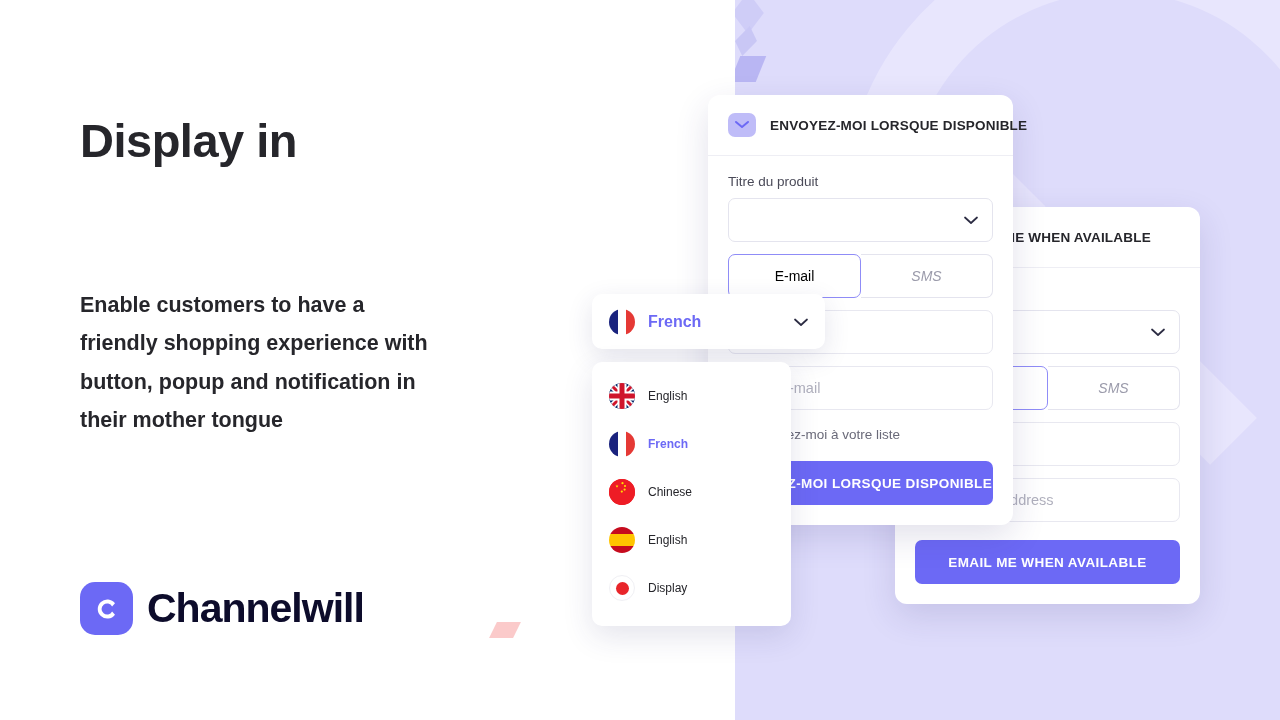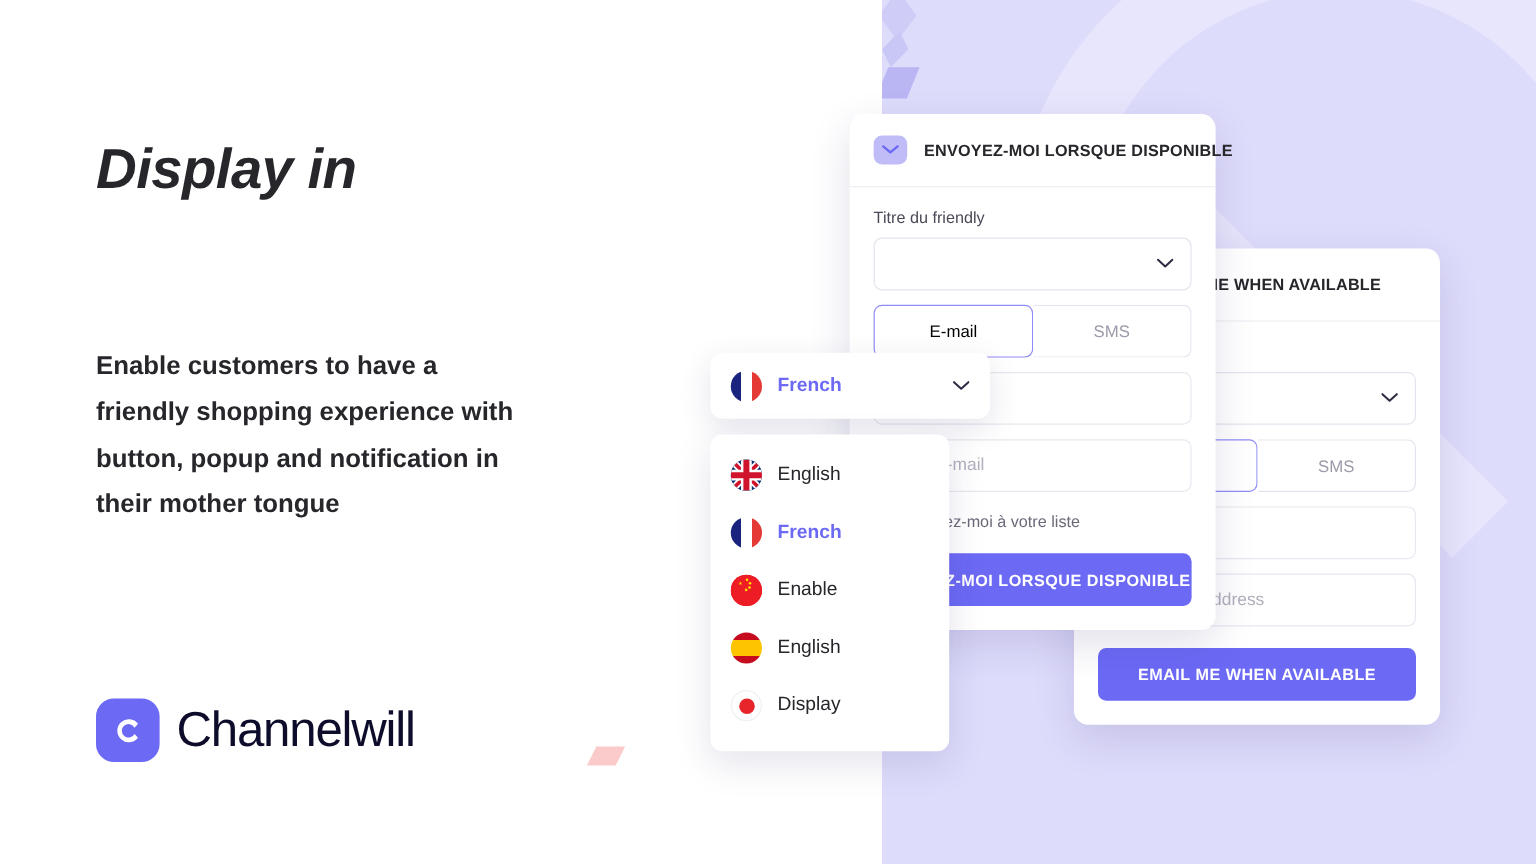--- a/index.html
+++ b/index.html
@@ -46,37 +46,36 @@
   .deco-pink{
     position:absolute;left:493px;top:622px;width:24px;height:16px;
     background:#fbcaca;transform:skewX(-26deg);
   }
 
   
   .headline{
     position:absolute;left:80px;top:86px;
     font-size:47px;line-height:1.0;font-weight:bold;letter-spacing:-0.5px;
     color:#26262b;
-    font-style:italic;
   }
   .headline .accent{color:#6c69f5;display:block;margin-top:21px;}
   .subcopy{
     position:absolute;left:80px;top:274px;width:470px;
     font-size:21.5px;line-height:1.78;font-weight:bold;color:#26262b;
     white-space:pre-line;
     margin-top:12px;
   }
 
   
   .logo{position:absolute;left:80px;top:582px;display:flex;align-items:center;gap:14px;}
   .logo-mark{
     width:53px;height:53px;border-radius:15px;background:#6c69f5;
     display:flex;align-items:center;justify-content:center;
   }
-  .logo-text{font-size:41px;font-weight:normal;color:#0d0c2b;letter-spacing:-1px;}
+  .logo-text{font-size:41px;font-weight:bold;color:#0d0c2b;letter-spacing:-1px;}
 
   
   .card{
     position:absolute;background:#fff;border-radius:12px;
     box-shadow:0 12px 34px rgba(48,46,110,.14);
   }
   .card-head{
     display:flex;align-items:center;gap:14px;
     padding:18px 20px;border-bottom:1px solid #eeeef4;
   }
@@ -95,21 +94,21 @@
     display:flex;align-items:center;justify-content:flex-end;
     padding:0 14px;background:#fff;
   }
   .chev{display:block;}
   .tabs{display:flex;margin-top:12px;}
   .tab{
     flex:1;height:42px;display:flex;align-items:center;justify-content:center;
     font-size:14px;border:1px solid #e4e4ee;background:#fff;
   }
   .tab:first-child{border-radius:7px 0 0 7px;}
-  .tab:last-child{border-radius:0 7px 7px 0;border-left:none;color:#9b9bab;}
+  .tab:last-child{border-radius:0 7px 7px 0;border-left:none;color:#9b9bab;font-style:italic;}
   .tab.active{border:1.5px solid #8f8cf7;color:#000000;border-radius:7px;}
   .input-box{
     height:42px;border:1px solid #e8e8f0;border-radius:7px;
     display:flex;align-items:center;padding:0 14px;margin-top:12px;
     font-size:14.5px;color:#b0b0bd;
   }
   .check-row{display:flex;align-items:center;gap:11px;margin-top:16px;}
   .check-box{width:15px;height:15px;border:1px solid #d8d8e4;border-radius:3px;flex:0 0 auto;}
   .check-label{font-size:13.5px;color:#6a6a79;}
   .cta{
@@ -132,21 +131,21 @@
   }
   .lang-select .lang-name{color:#6c69f5;font-weight:bold;font-size:16px;flex:1;}
   .lang-list{
     position:absolute;left:592px;top:362px;width:199px;
     background:#fff;border-radius:10px;padding:10px 0 14px;
     box-shadow:0 10px 30px rgba(48,46,110,.13);
   }
   .lang-item{
     height:48px;display:flex;align-items:center;gap:13px;padding:0 17px;
   }
-  .lang-item .lang-name{font-size:16px;color:#26262b;}
+  .lang-item .lang-name{font-size:12px;color:#26262b;}
   .lang-item.selected .lang-name{color:#6c69f5;font-weight:bold;}
 
   
   .flag{width:26px;height:26px;border-radius:50%;overflow:hidden;flex:0 0 auto;position:relative;}
   .flag-fr{background:linear-gradient(90deg,#1a237e 0 33.33%,#fff 33.33% 66.66%,#e53935 66.66% 100%);}
   .flag-gb{background:#0b2d6e;}
   .flag-cn{background:#ee1c25;}
   .flag-es{background:linear-gradient(180deg,#c60b1e 0 25%,#ffc400 25% 75%,#c60b1e 75% 100%);}
   .flag-jp{background:#fff;border:1px solid #f0f0f4;box-sizing:border-box;
            display:flex;align-items:center;justify-content:center;}
@@ -215,21 +214,21 @@
   <div class="card card-fr">
     <div class="card-head">
       <span class="env-icon">
         <svg width="16" height="12" viewBox="0 0 16 12">
           <path d="M2 3 L8 8 L14 3" fill="none" stroke="#6c69f5" stroke-width="2" stroke-linecap="round" stroke-linejoin="round"></path>
         </svg>
       </span>
       <span class="card-title">ENVOYEZ-MOI LORSQUE DISPONIBLE</span>
     </div>
     <div class="card-body">
-      <div class="field-label">Titre du friendly</div>
+      <div class="field-label">Titre du produit</div>
       <div class="select-box">
         <span class="chev">
           <svg width="14" height="9" viewBox="0 0 14 9">
               <path d="M1 1.5 L7 7 L13 1.5" fill="none" stroke="#2b2b42" stroke-width="1.7" stroke-linecap="round" stroke-linejoin="round"></path>
             </svg>
         </span>
       </div>
       <div class="tabs">
         <div class="tab active">E-mail</div>
         <div class="tab">SMS</div>
@@ -280,21 +279,21 @@
           <rect width="26" height="26" fill="#ee1c25"></rect>
           <g fill="#ffde00">
             <polygon points="8,5.5 9.1,8.6 6.4,6.7 9.6,6.7 6.9,8.6"></polygon>
             <circle cx="13.5" cy="4.2" r="1.1"></circle>
             <circle cx="16" cy="7" r="1.1"></circle>
             <circle cx="15.6" cy="10.6" r="1.1"></circle>
             <circle cx="12.8" cy="12.6" r="1.1"></circle>
           </g>
         </svg>
       </span>
-      <span class="lang-name">Enable</span>
+      <span class="lang-name">Chinese</span>
     </div>
 
     <div class="lang-item">
       <span class="flag flag-es"></span>
       <span class="lang-name">English</span>
     </div>
 
     <div class="lang-item">
       <span class="flag flag-jp">
         <span class="jp-dot"></span>

